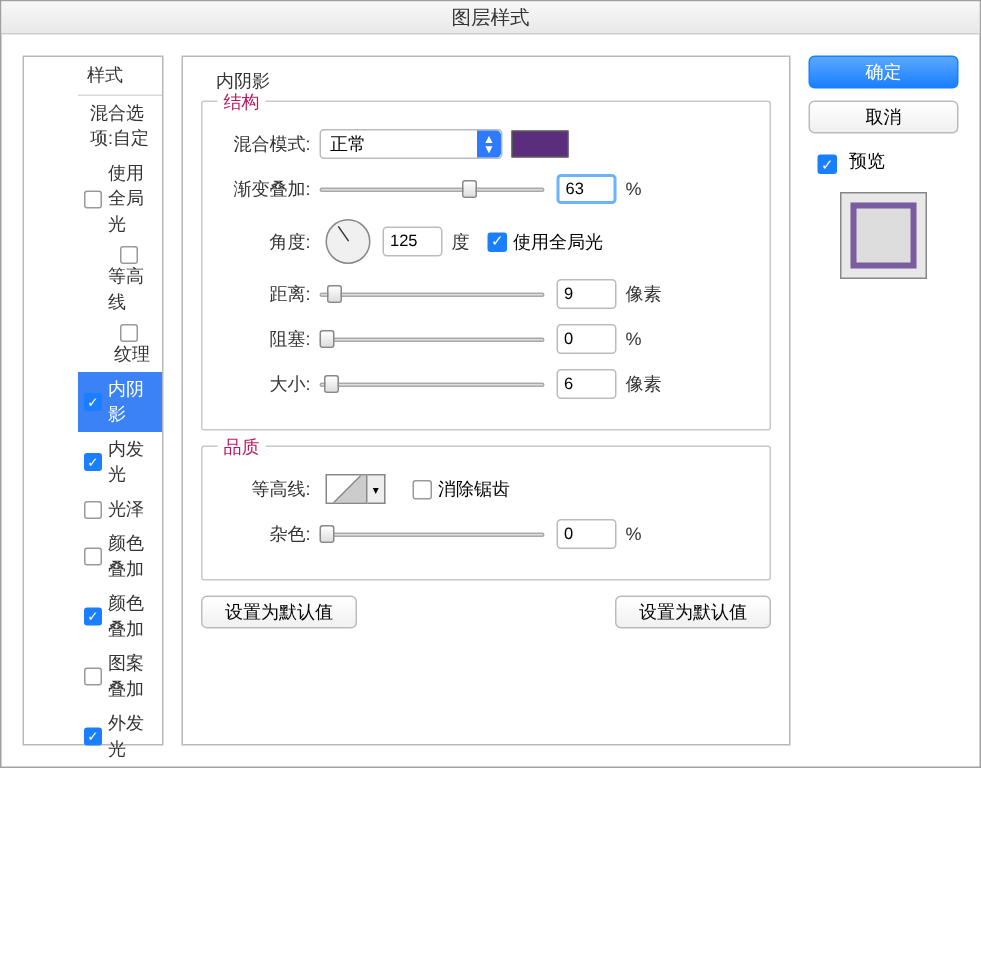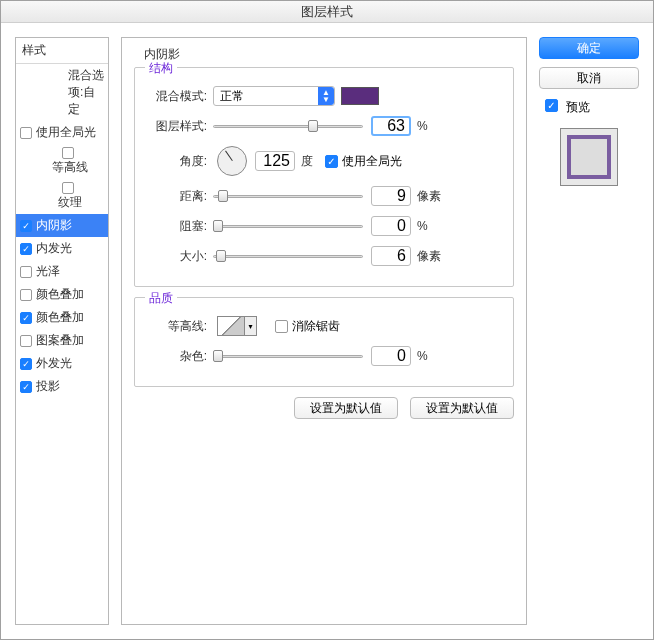--- a/index.html
+++ b/index.html
@@ -1,58 +1,58 @@
 <!DOCTYPE html>
 <html><head>
 <meta charset="utf-8">
 <style>
 * { box-sizing: border-box; margin: 0; padding: 0; }
 body { font-family: "Lucida Grande", "PingFang SC", "Hiragino Sans GB", sans-serif; font-size: 12px; background: #fff; }
-.window { width: 654px; height: 640px; background: #fff; border: 1px solid #a0a0a0; box-shadow: 0 10px 40px rgba(0,0,0,0.4); position: relative; }
+.window { width: 654px; height: 512px; background: #fff; border: 1px solid #a0a0a0; box-shadow: 0 10px 40px rgba(0,0,0,0.4); position: relative; }
 .titlebar { height: 22px; background: linear-gradient(#f8f8f8,#e8e8e8); border-bottom: 1px solid #cfcfcf; text-align: center; line-height: 22px; font-size: 13px; color: #333; }
 .content { display: flex; padding: 14px; gap: 12px; height: calc(100% - 22px); }
-.sidebar { width: 94px; border: 1px solid #b8b8b8; background: #fff; }
+.sidebar { width: 94px; border: 1px solid #b8b8b8; background: #fff; padding-left: 36px; }
 .sidebar-header { padding: 4px 6px; border-bottom: 1px solid #d8d8d8; font-size: 12px; color: #333; }
 .sidebar-item { display: flex; align-items: center; padding: 3px 4px; font-size: 12px; color: #333; cursor: default; }
 .sidebar-item.selected { background: #3b82f6; color: #fff; }
 .sidebar-item .cb { width: 12px; height: 12px; border: 1px solid #999; border-radius: 2px; margin-right: 4px; background: #fff; display: inline-flex; align-items: center; justify-content: center; font-size: 9px; color: #fff; flex-shrink: 0; }
 .sidebar-item .cb.checked { background: #1a7fff; border-color: #1a7fff; }
 .sidebar-item .cb.checked::after { content: "✓"; }
 .sidebar-item.indent { padding-left: 20px; flex-direction: column; }
-.sidebar-item.noindent-nocheck { padding-left: 8px; margin-left: 44px; }
+.sidebar-item.noindent-nocheck { padding-left: 8px; }
 .main { flex: 1; }
 .panel { border: 1px solid #b8b8b8; background: #fff; height: 100%; padding: 8px 12px 12px 12px; position: relative; }
 .panel-title { font-size: 12px; color: #333; margin-bottom: 4px; margin-left: 10px; }
 .fieldset { border: 1px solid #c8c8c8; border-radius: 2px; padding: 10px 12px 12px 12px; margin-bottom: 10px; position: relative; }
-.fieldset-label { position: absolute; top: -8px; left: 10px; background: #fff; padding: 0 4px; font-size: 12px; color: #6d28d9; }
+.fieldset-label { position: absolute; top: -8px; left: 10px; background: #fff; padding: 0 4px; font-size: 12px; color: #be185d; }
 .row { display: flex; align-items: center; margin: 6px 0; height: 24px; }
 .row .label { width: 60px; text-align: right; margin-right: 6px; color: #333; }
 .select { height: 20px; border: 1px solid #bbb; border-radius: 3px; background: #fff; width: 122px; position: relative; padding: 2px 18px 2px 6px; display: inline-flex; align-items: center; }
 .select::after { content: ""; position: absolute; right: 0; top: 0; width: 16px; height: 100%; background: #2f7bff; border-radius: 0 3px 3px 0; }
 .select .arrows { position:absolute; right:4px; top:2px; font-size:8px; line-height:7px; color:#fff; z-index:1; }
 .color-swatch { width: 38px; height: 18px; border: 1px solid #555; margin-left: 6px; background: #5a2d7d; display: inline-block; }
 .slider { position: relative; width: 150px; height: 14px; }
 .slider .track { position: absolute; top: 6px; left: 0; right: 0; height: 3px; background: #ddd; border: 1px solid #aaa; border-radius: 2px; }
 .slider .thumb { position: absolute; top: 1px; width: 10px; height: 12px; background: linear-gradient(#fff,#ddd); border: 1px solid #888; border-radius: 2px; }
-.input-num { width: 40px; height: 20px; border: 1px solid #bbb; border-radius: 3px; padding: 0 4px; text-align: right; font-size: 16px; margin-left: 8px; }
+.input-num { width: 40px; height: 20px; border: 1px solid #bbb; border-radius: 3px; padding: 0 4px; text-align: left; font-size: 11px; margin-left: 8px; }
 .input-num.hl { border: 2px solid #6cb2ff; }
 .unit { margin-left: 6px; color: #333; }
 .angle-dial { width: 30px; height: 30px; border: 1px solid #888; border-radius: 50%; background: #f0f0f0; position: relative; margin-left: 4px; }
 .angle-dial .hand { position: absolute; left: 50%; top: 50%; width: 12px; height: 1px; background: #333; transform-origin: 0 0; transform: rotate(-125deg); }
 .checkbox { width: 13px; height: 13px; border: 1px solid #999; border-radius: 2px; display: inline-flex; align-items: center; justify-content: center; background:#fff; margin-right: 4px; font-size: 10px; color: #fff; }
 .checkbox.checked { background: #1a7fff; border-color: #1a7fff; }
 .checkbox.checked::after { content: "✓"; }
 .right-col { width: 100px; display: flex; flex-direction: column; align-items: stretch; gap: 8px; }
 .btn { height: 22px; border: 1px solid #bbb; border-radius: 4px; background: linear-gradient(#fff,#f0f0f0); text-align: center; line-height: 20px; font-size: 12px; cursor: default; }
 .btn.primary { background: linear-gradient(#5aa8ff,#1a7fff); color: #fff; border-color: #1a7fff; }
 .preview-box { width: 58px; height: 58px; border: 1px solid #888; background: #e8e8e8; margin-top: 4px; align-self: center; position: relative; }
 .preview-inner { position: absolute; inset: 6px; border: 4px solid #7a5da0; background: #ddd; }
 .contour-swatch { width: 28px; height: 20px; border: 1px solid #888; background: linear-gradient(135deg,#fff 0%,#fff 49%,#888 50%,#888 52%,#ccc 53%,#ccc 100%); display: inline-block; margin-left: 4px; position: relative; }
 .contour-arrow { width: 12px; height: 20px; border: 1px solid #888; border-left: none; display: inline-flex; align-items: center; justify-content: center; background:#eee; font-size: 8px; }
-.bottom-btns { display: flex; gap: 12px; justify-content: flex-end; margin-top: 4px; }
+.bottom-btns { display: flex; gap: 12px; justify-content: space-between; margin-top: 4px; }
 .bottom-btns .btn { width: 104px; }
 </style>
 </head>
 <body>
 
 <div class="window">
   <div class="titlebar">图层样式</div>
   <div class="content">
 
     <div class="sidebar">
@@ -118,21 +118,21 @@
           <div class="row">
             <span class="label">混合模式:</span>
             <div class="select">
               <span>正常</span>
               <span class="arrows">▲<br>▼</span>
             </div>
             <span class="color-swatch"></span>
           </div>
 
           <div class="row">
-            <span class="label">图层样式:</span>
+            <span class="label">渐变叠加:</span>
             <div class="slider">
               <div class="track"></div>
                 <div class="thumb" style="left:63%"></div>
             </div>
             <input class="input-num hl" value="63" style="">
             <span class="unit">%</span>
           </div>
 
           <div class="row" style="height:34px">
             <span class="label">角度:</span>
@@ -203,21 +203,21 @@
         <div class="bottom-btns">
           <div class="btn">设置为默认值</div>
           <div class="btn">设置为默认值</div>
         </div>
       </div>
     </div>
 
     <div class="right-col">
       <div class="btn primary">确定</div>
       <div class="btn">取消</div>
-      <div style="display:flex;align-items:flex-start;gap:4px;margin-top:2px;margin-left:6px">
+      <div style="display:flex;align-items:flex-end;gap:4px;margin-top:2px;margin-left:6px">
         <span class="checkbox checked"></span>
         <span>预览</span>
       </div>
       <div class="preview-box">
         <div class="preview-inner"></div>
       </div>
     </div>
 
   </div>
 </div>

